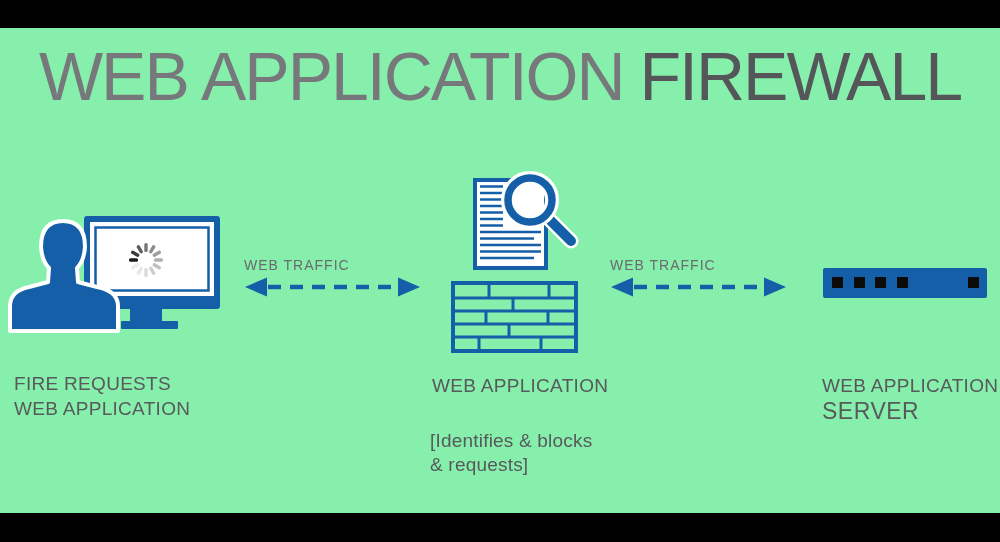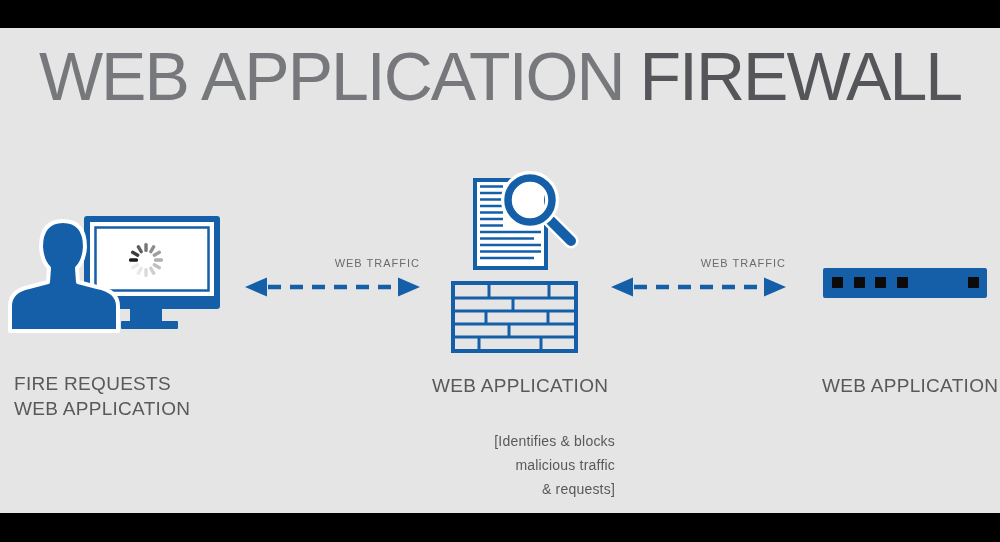--- a/index.html
+++ b/index.html
@@ -1,17 +1,17 @@
 <!DOCTYPE html>
 <html style="--blue: #155fa8; --title-light: #77787b; --title-dark: #55565a; --label-gray: #58595b; --traffic-gray: #6a6b6e; --letterbox: #000000;"><head>
 <meta charset="utf-8">
 <style>
   html,body{margin:0;padding:0;background:#fff;}
   .canvas{
-    position:relative;width:1000px;height:542px;background:#e5e5e5;overflow:hidden;
+    position:relative;width:1000px;height:542px;background:#86efac;overflow:hidden;
     font-family:"Liberation Sans",sans-serif;
   }
   .letterbox{position:absolute;left:0;width:1000px;background:var(--letterbox,#000);}
   .letterbox.top{top:0;height:28px;}
   .letterbox.bottom{top:513px;height:29px;}
 
   .title{
     position:absolute;top:42px;left:0;width:1000px;text-align:center;
     font-size:68px;letter-spacing:-2px;white-space:nowrap;line-height:1;
   }
@@ -22,37 +22,37 @@
   .gfx{position:absolute;left:0;top:0;}
 
   .blue-f{fill:var(--blue,#155fa8);}
   .blue-s{stroke:var(--blue,#155fa8);fill:none;}
   .white-f{fill:#ffffff;}
   .white-s{stroke:#ffffff;fill:none;}
   .dark-f{fill:#0b0b0b;}
   .spin{fill:#1a1a1a;}
 
   .traffic-label{
-    position:absolute;top:257px;width:176px;text-align:right;
-    font-size:11px;letter-spacing:1px;color:var(--traffic-gray,#6a6b6e);font-weight:400;
+    position:absolute;top:257px;width:176px;text-align:left;
+    font-size:14px;letter-spacing:1px;color:var(--traffic-gray,#6a6b6e);font-weight:400;
   }
   .traffic-label.left{left:244px;}
   .traffic-label.right{left:610px;}
 
   .node-label{
     position:absolute;font-size:19px;line-height:25px;letter-spacing:.3px;
     color:var(--label-gray,#58595b);font-weight:400;white-space:nowrap;
   }
   .node-label.user{left:14px;top:371px;}
   .node-label.firewall{left:432px;top:373px;}
   .node-label.server{left:822px;top:373px;}
   .server-big{font-size:23px;letter-spacing:.5px;line-height:27px;}
   .fw-note{
-    position:absolute;left:430px;top:429px;width:185px;text-align:right;
-    font-size:14px;line-height:24px;color:var(--label-gray,#58595b);letter-spacing:.2px;
+    position:absolute;left:430px;top:429px;width:185px;text-align:left;
+    font-size:19px;line-height:24px;color:var(--label-gray,#58595b);letter-spacing:.2px;
   }
 </style>
 </head>
 <body>
 
 <div class="canvas">
 
   <div class="letterbox top"></div>
   <div class="letterbox bottom"></div>
 
@@ -163,21 +163,21 @@
     <div>FIRE REQUESTS</div>
     <div>WEB APPLICATION</div>
   </div>
 
   <div class="node-label firewall">
     <div>WEB APPLICATION</div>
   </div>
 
   <div class="fw-note">
     <div>[Identifies &amp; blocks</div>
-    <div>malicious traffic</div>
     <div>&amp; requests]</div>
   </div>
 
   <div class="node-label server">
     <div>WEB APPLICATION</div>
+    <div class="server-big">SERVER</div>
   </div>
 
 </div>
 
 </body></html>

